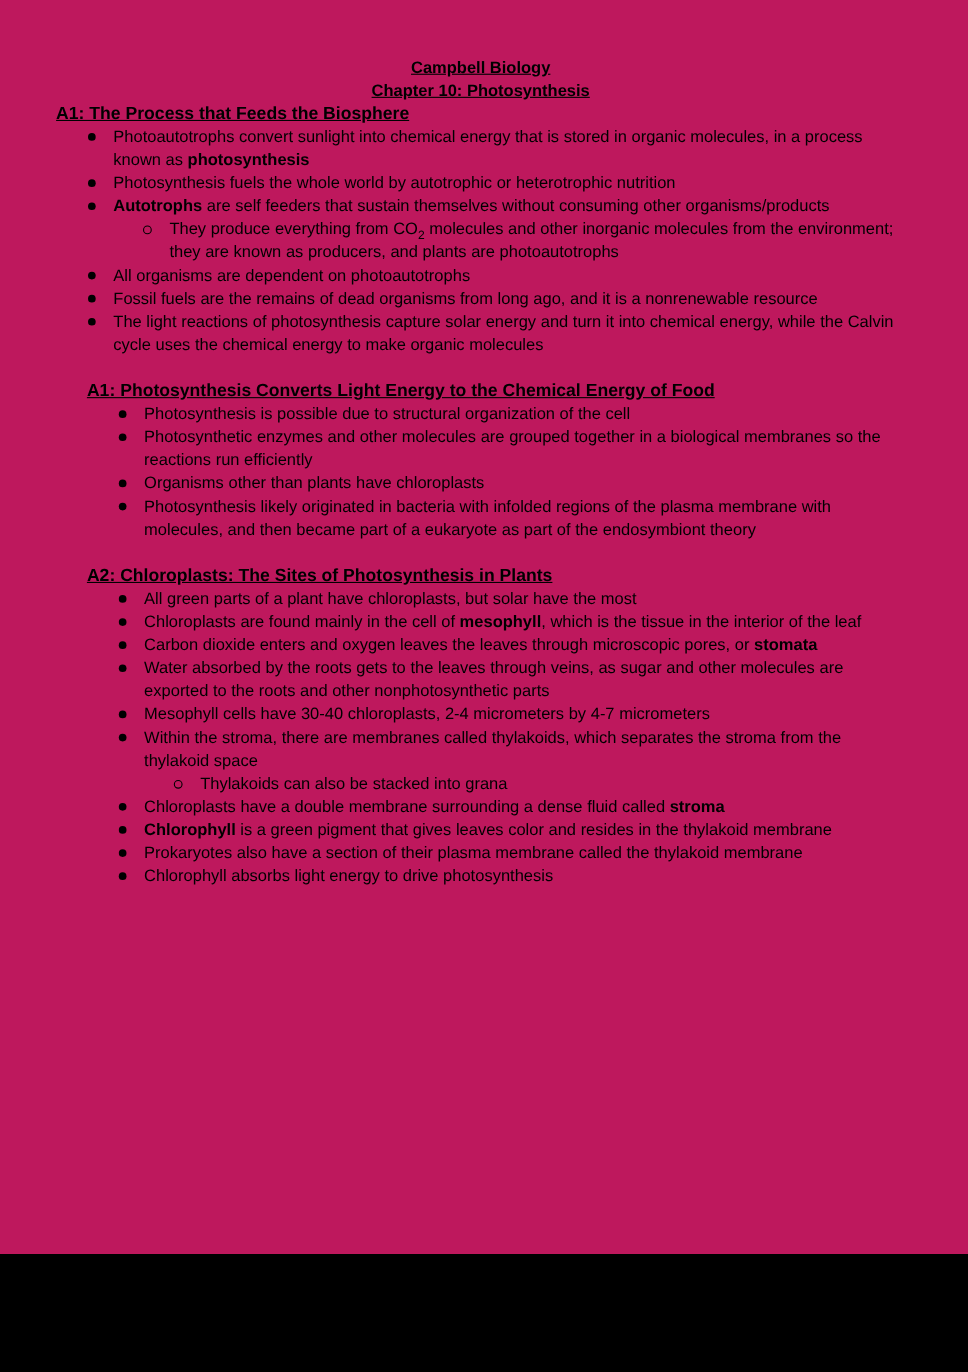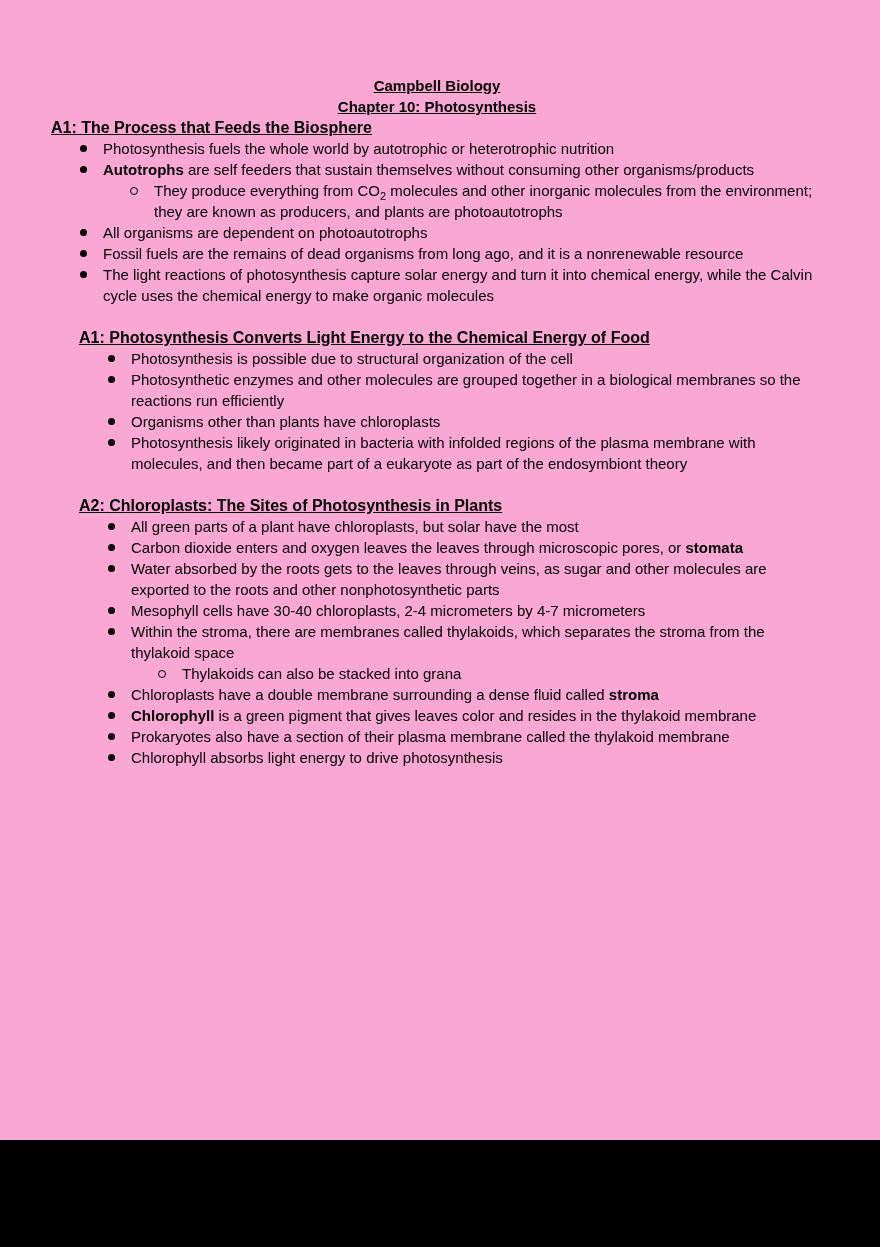--- a/index.html
+++ b/index.html
@@ -11,23 +11,23 @@
     width: 880px;
     min-height: 1247px;
     font-family: "Liberation Sans", "DejaVu Sans", sans-serif;
     font-size: 15px;
     line-height: 21px;
     color: #000000;
   }
   .page {
     width: 880px;
     height: 1140px;
-    background: #f9a8d4;
+    background: #be185d;
     box-sizing: border-box;
-    padding: 75px 57px 0 51px;
+    padding: 51px 57px 0 51px;
     overflow: hidden;
   }
   .doc-header {
     text-align: center;
   }
   .doc-title, .doc-subtitle {
     font-weight: bold;
     text-decoration: underline;
   }
   .doc-section { margin: 0; }
@@ -83,20 +83,21 @@
 
 <div class="page">
   <div class="doc-header">
     <div class="doc-title">Campbell Biology</div>
     <div class="doc-subtitle">Chapter 10: Photosynthesis</div>
   </div>
   <div>
       <section class="doc-section">
         <h2 class="section-heading">A1: The Process that Feeds the Biosphere</h2>
         <ul class="l1">
+          <li>Photoautotrophs convert sunlight into chemical energy that is stored in organic molecules, in a process known as <strong>photosynthesis</strong></li>
           <li>Photosynthesis fuels the whole world by autotrophic or heterotrophic nutrition</li>
           <li><strong>Autotrophs</strong> are self feeders that sustain themselves without consuming other organisms/products<ul class="l2">
               <li>They produce everything from CO<sub>2</sub> molecules and other inorganic molecules from the environment; they are known as producers, and plants are photoautotrophs</li>
             </ul></li>
           <li>All organisms are dependent on photoautotrophs</li>
           <li>Fossil fuels are the remains of dead organisms from long ago, and it is a nonrenewable resource</li>
           <li>The light reactions of photosynthesis capture solar energy and turn it into chemical energy, while the Calvin cycle uses the chemical energy to make organic molecules</li>
         </ul>
       </section>
       <section class="doc-section">
@@ -105,20 +106,21 @@
           <li>Photosynthesis is possible due to structural organization of the cell</li>
           <li>Photosynthetic enzymes and other molecules are grouped together in a biological membranes so the reactions run efficiently</li>
           <li>Organisms other than plants have chloroplasts</li>
           <li>Photosynthesis likely originated in bacteria with infolded regions of the plasma membrane with molecules, and then became part of a eukaryote as part of the endosymbiont theory</li>
         </ul>
       </section>
       <section class="doc-section">
         <h2 class="section-heading">A2: Chloroplasts: The Sites of Photosynthesis in Plants</h2>
         <ul class="l1">
           <li>All green parts of a plant have chloroplasts, but solar have the most</li>
+          <li>Chloroplasts are found mainly in the cell of <strong>mesophyll</strong>, which is the tissue in the interior of the leaf</li>
           <li>Carbon dioxide enters and oxygen leaves the leaves through microscopic pores, or <strong>stomata</strong></li>
           <li>Water absorbed by the roots gets to the leaves through veins, as sugar and other molecules are exported to the roots and other nonphotosynthetic parts</li>
           <li>Mesophyll cells have 30-40 chloroplasts, 2-4 micrometers by 4-7 micrometers</li>
           <li>Within the stroma, there are membranes called thylakoids, which separates the stroma from the thylakoid space<ul class="l2">
               <li>Thylakoids can also be stacked into grana</li>
             </ul></li>
           <li>Chloroplasts have a double membrane surrounding a dense fluid called <strong>stroma</strong></li>
           <li><strong>Chlorophyll</strong> is a green pigment that gives leaves color and resides in the thylakoid membrane</li>
           <li>Prokaryotes also have a section of their plasma membrane called the thylakoid membrane</li>
           <li>Chlorophyll absorbs light energy to drive photosynthesis</li>

